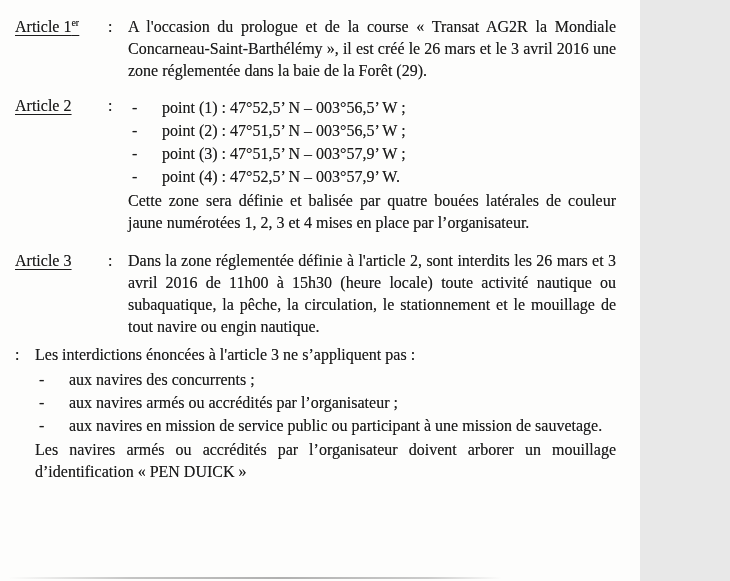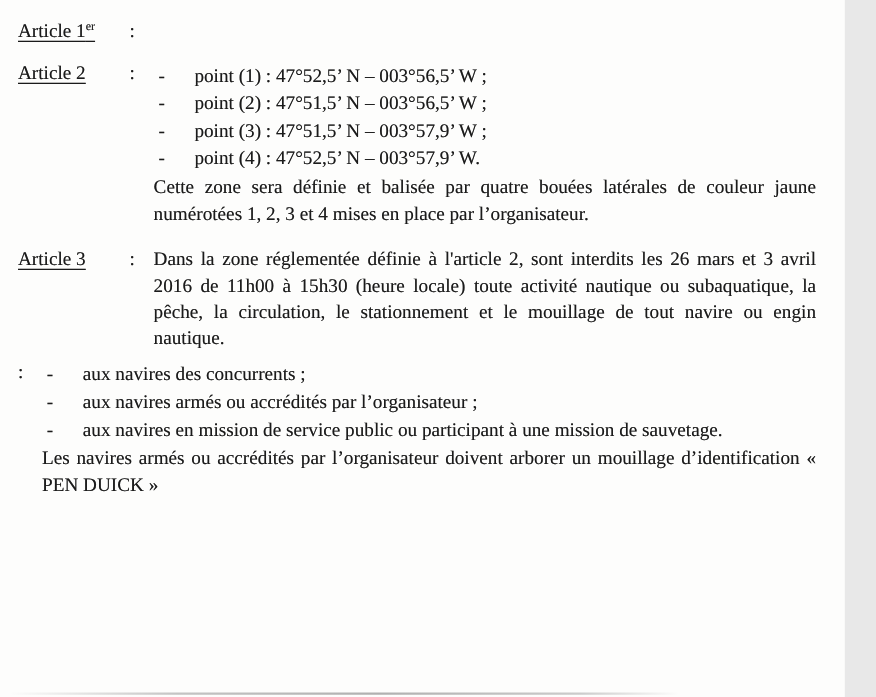--- a/index.html
+++ b/index.html
@@ -1,18 +1,18 @@
 <!DOCTYPE html>
 <html lang="fr"><head>
 <meta charset="utf-8">
 <style>
   html,body{margin:0;padding:0;background:#e8e8e8;}
   .page{
     position:relative;
-    width:704px;height:581px;
+    width:640px;height:581px;
     box-sizing:border-box;
     background:#fdfdfc;
     padding:16px 24px 0 15px;
     font-family:"Liberation Serif","DejaVu Serif",serif;
     font-size:16px;line-height:22px;
     color:#1b1b1b;
     overflow:hidden;
     text-shadow:0 0 .4px rgba(30,30,30,.55);
   }
   .article{display:flex;}
@@ -48,20 +48,23 @@
 </head>
 <body>
 
 <div class="page">
 
   <section class="article a1">
     <div class="label-col">
       <span class="label-underline"><span>Article 1</span><sup>er</sup></span>
     </div>
     <div class="colon-col">:</div>
+    <div class="body-col">
+      <p>A l'occasion du prologue et de la course « Transat AG2R la Mondiale Concarneau-Saint-Barthélémy », il est créé le 26 mars et le 3 avril 2016 une zone réglementée dans la baie de la Forêt (29).</p>
+    </div>
   </section>
 
   <section class="article a2">
     <div class="label-col">
       <span class="label-underline">Article 2</span>
     </div>
     <div class="colon-col">:</div>
     <div class="body-col">
       <div class="plist">
         <div class="li">
@@ -91,20 +94,21 @@
     </div>
     <div class="colon-col">:</div>
     <div class="body-col">
       <p>Dans la zone réglementée définie à l'article 2, sont interdits les 26 mars et 3 avril 2016 de 11h00 à 15h30 (heure locale) toute activité nautique ou subaquatique, la pêche, la circulation, le stationnement et le mouillage de tout navire ou engin nautique.</p>
     </div>
   </section>
 
   <section class="article a4">
     <div class="colon-col">:</div>
     <div class="body-col">
+      <p>Les interdictions énoncées à l'article 3 ne s’appliquent pas :</p>
       <div class="plist">
         <div class="li">
           <span class="dash">-</span>
           <span class="li-text">aux navires des concurrents ;</span>
         </div>
         <div class="li">
           <span class="dash">-</span>
           <span class="li-text">aux navires armés ou accrédités par l’organisateur ;</span>
         </div>
         <div class="li">

